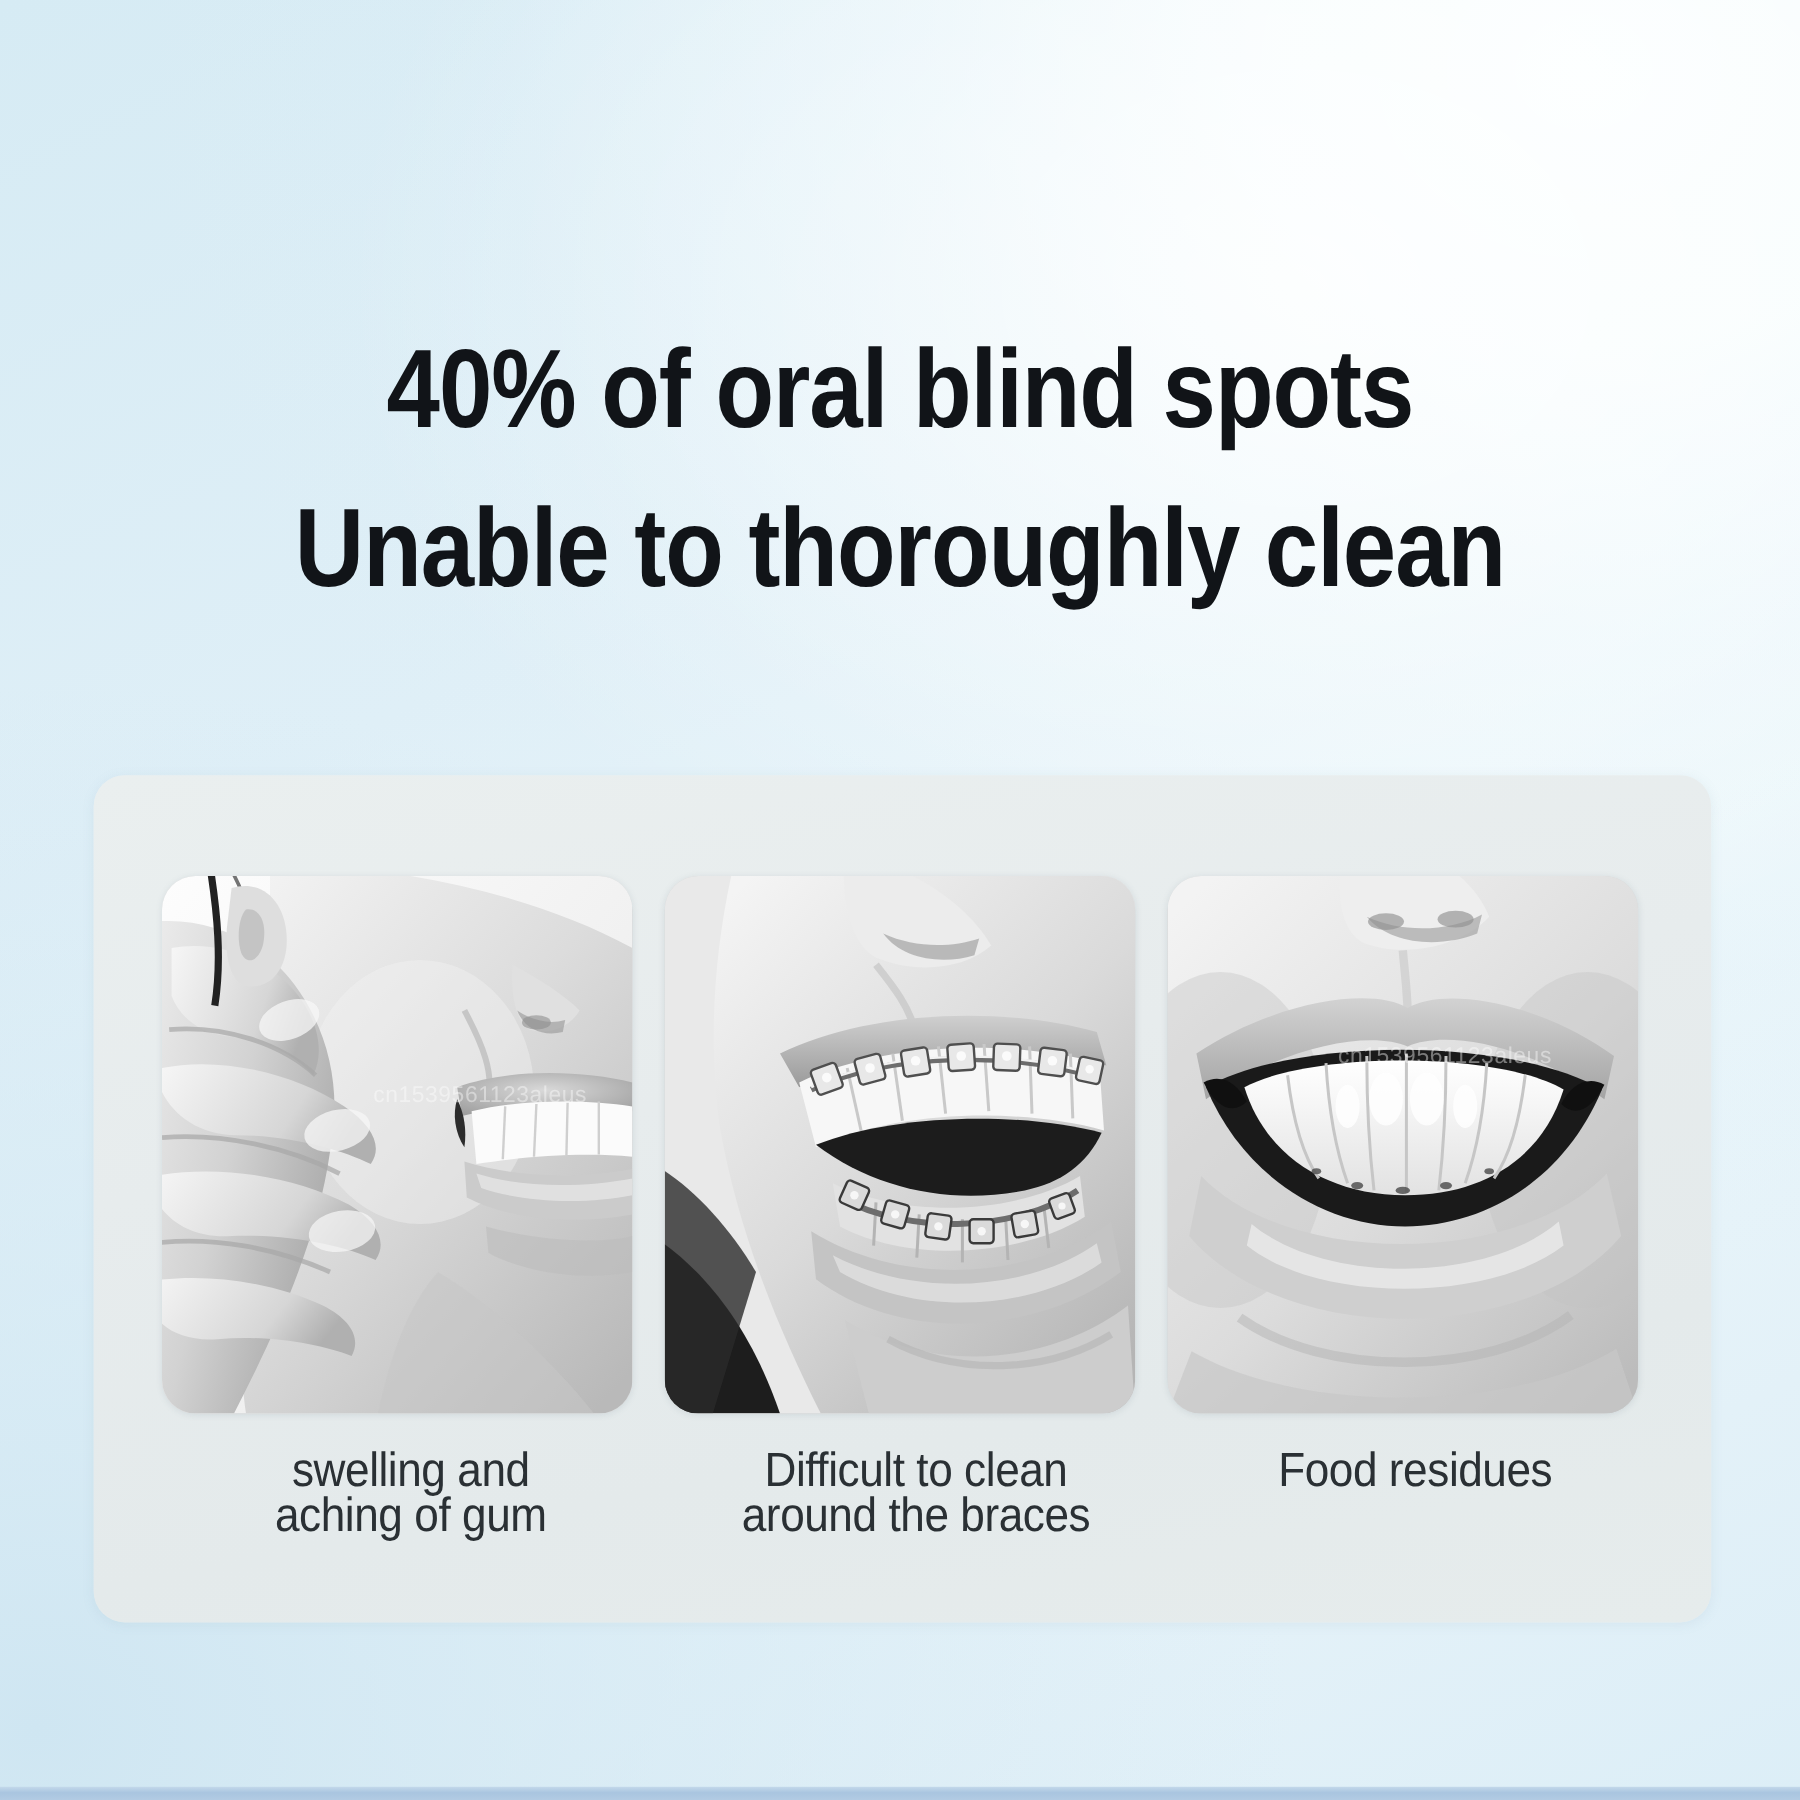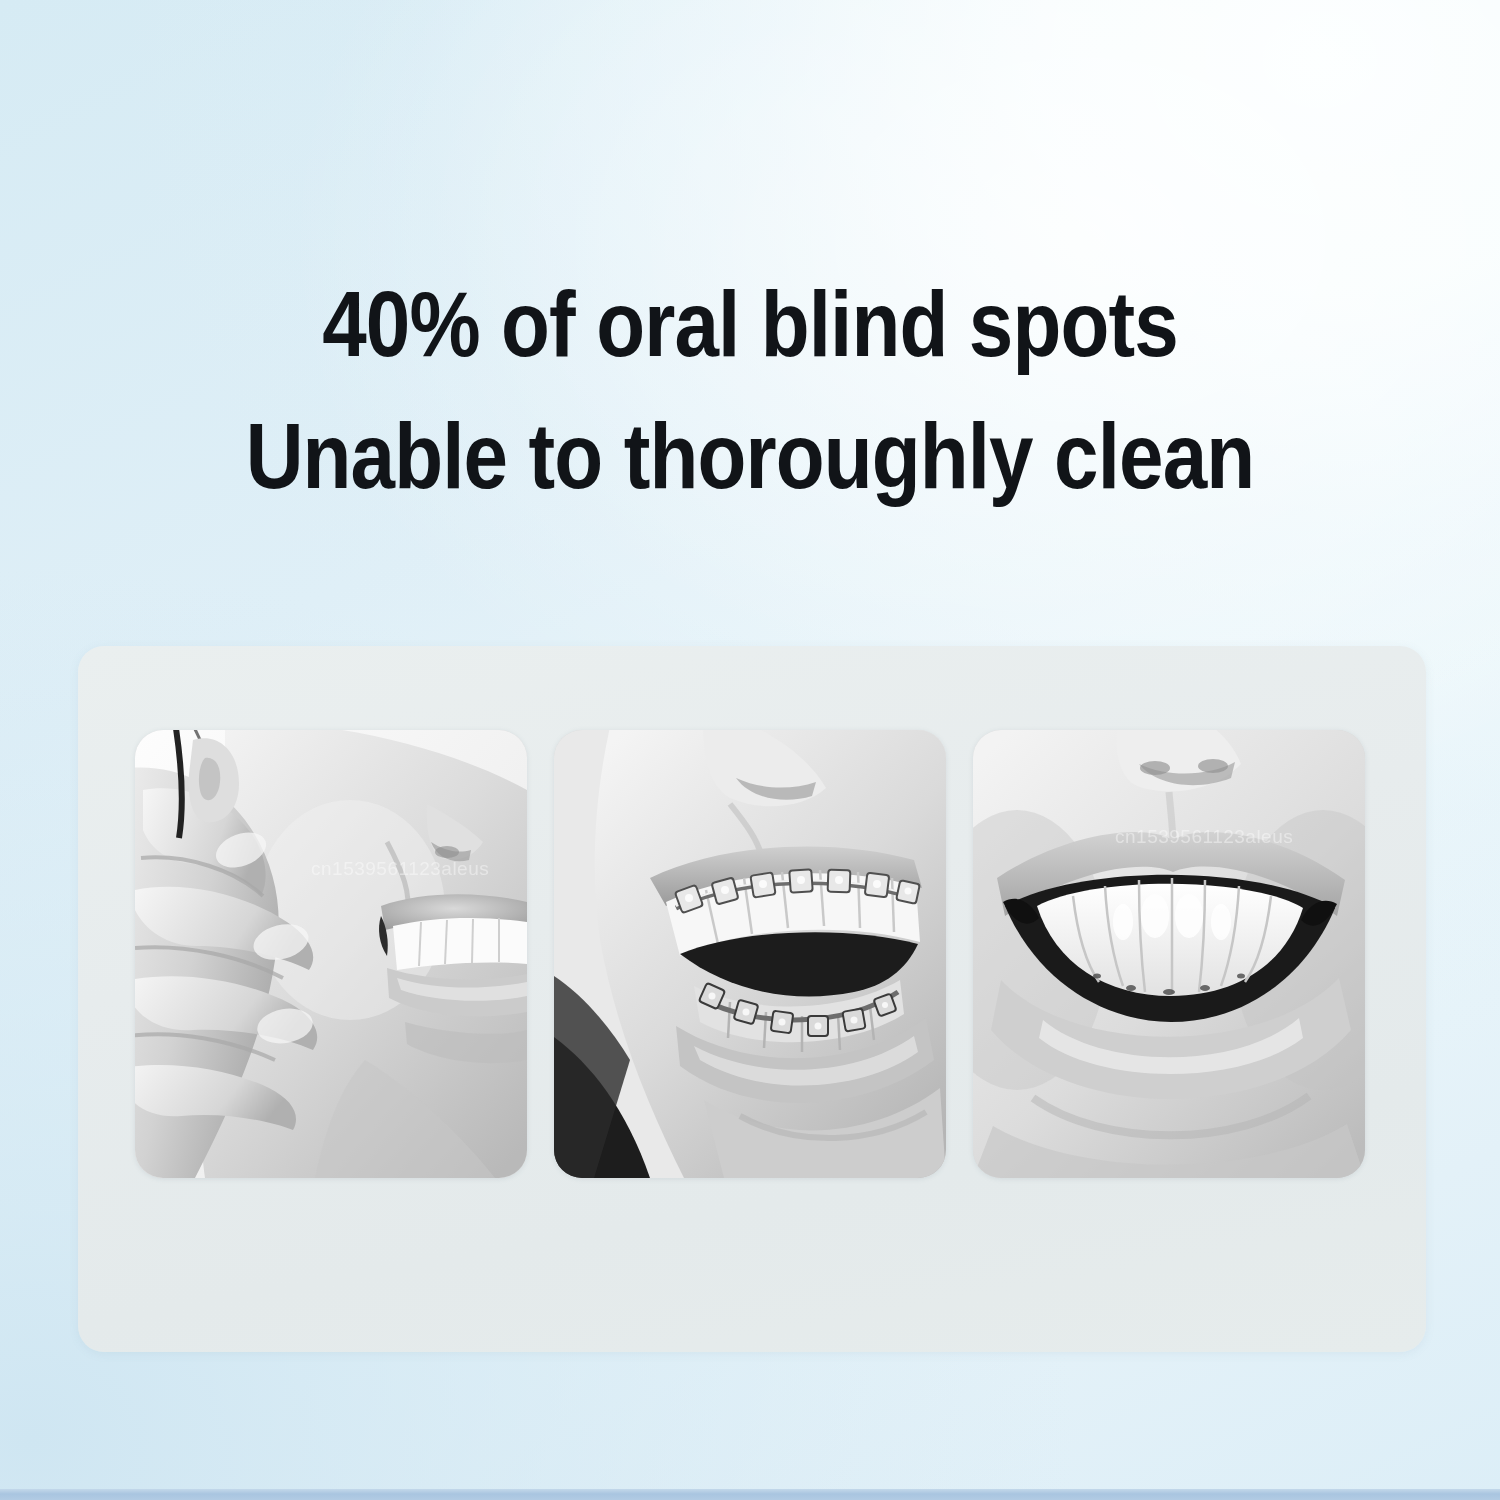--- a/index.html
+++ b/index.html
@@ -86,20 +86,21 @@
   }
   .tile svg { display: block; width: 100%; height: 100%; }
   .wm {
     position: absolute;
     font-family: "Liberation Sans", sans-serif;
     font-size: 19px;
     color: rgba(255,255,255,0.42);
     letter-spacing: 0.5px;
     white-space: nowrap;
     pointer-events: none;
+    margin-top: 44px;
   }
 
   
   #captions {
     position: absolute;
     left: 40px;
     top: 560px;
     width: 1268px;
     display: flex;
   }
@@ -387,16 +388,30 @@
         <path d="M70 290 C130 340 266 340 326 288 L330 308 C268 356 126 356 66 308 Z" fill="#f4f4f4" opacity="0.6"></path>
 
         <path d="M60 368 C130 418 266 418 336 366" stroke="#b4b4b4" stroke-width="8" fill="none" opacity="0.5"></path>
         <path d="M20 396 C110 448 286 448 374 394 L392 448 L0 448 Z" fill="#c8c8c8" opacity="0.7"></path>
       </svg>
       <span class="wm" style="left:142px; top:96px;">cn1539561123aleus</span>
     </div>
 
   </div>
 
+  <div id="captions">
+    <div class="cap" id="cap-1">
+      <span class="cl">swelling and</span>
+      <span class="cl">aching of gum</span>
+    </div>
+    <div class="cap" id="cap-2">
+      <span class="cl">Difficult to clean</span>
+      <span class="cl">around the braces</span>
+    </div>
+    <div class="cap" id="cap-3">
+      <span class="cl">Food residues</span>
+      <span class="cl"></span>
+    </div>
+  </div>
 
 </div>
 
 <div id="bottom-strip"></div>
 
 </body></html>

